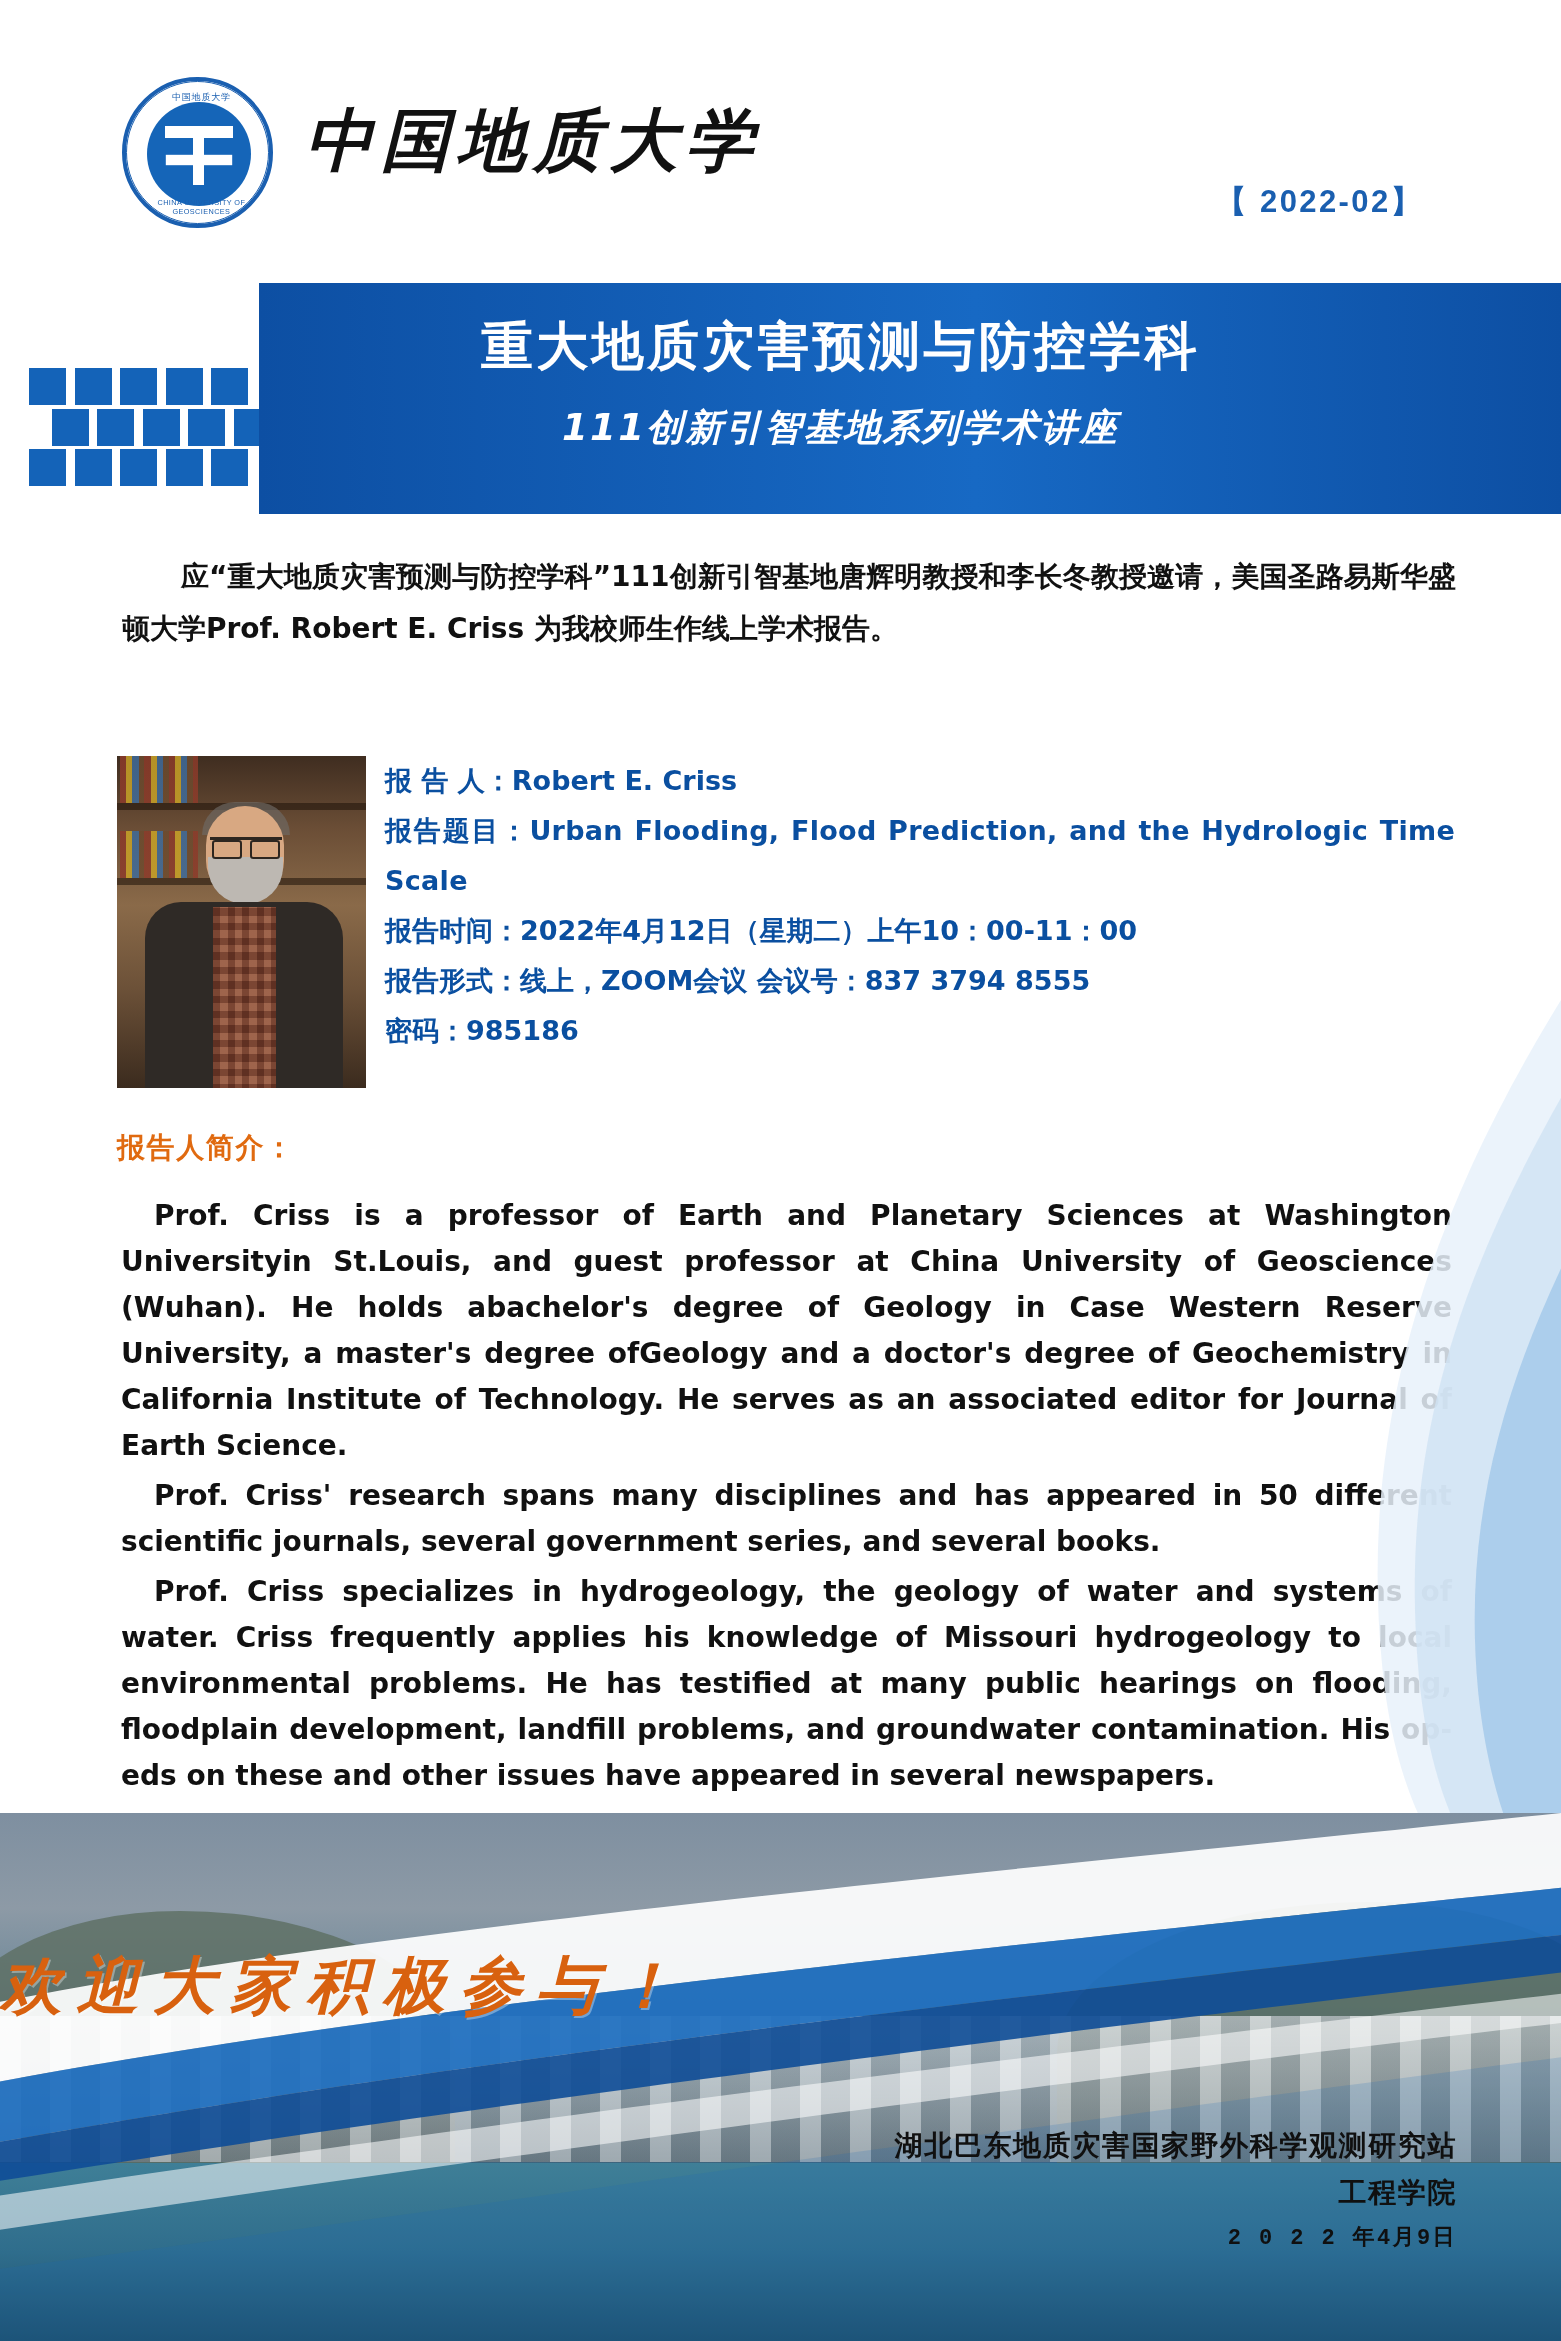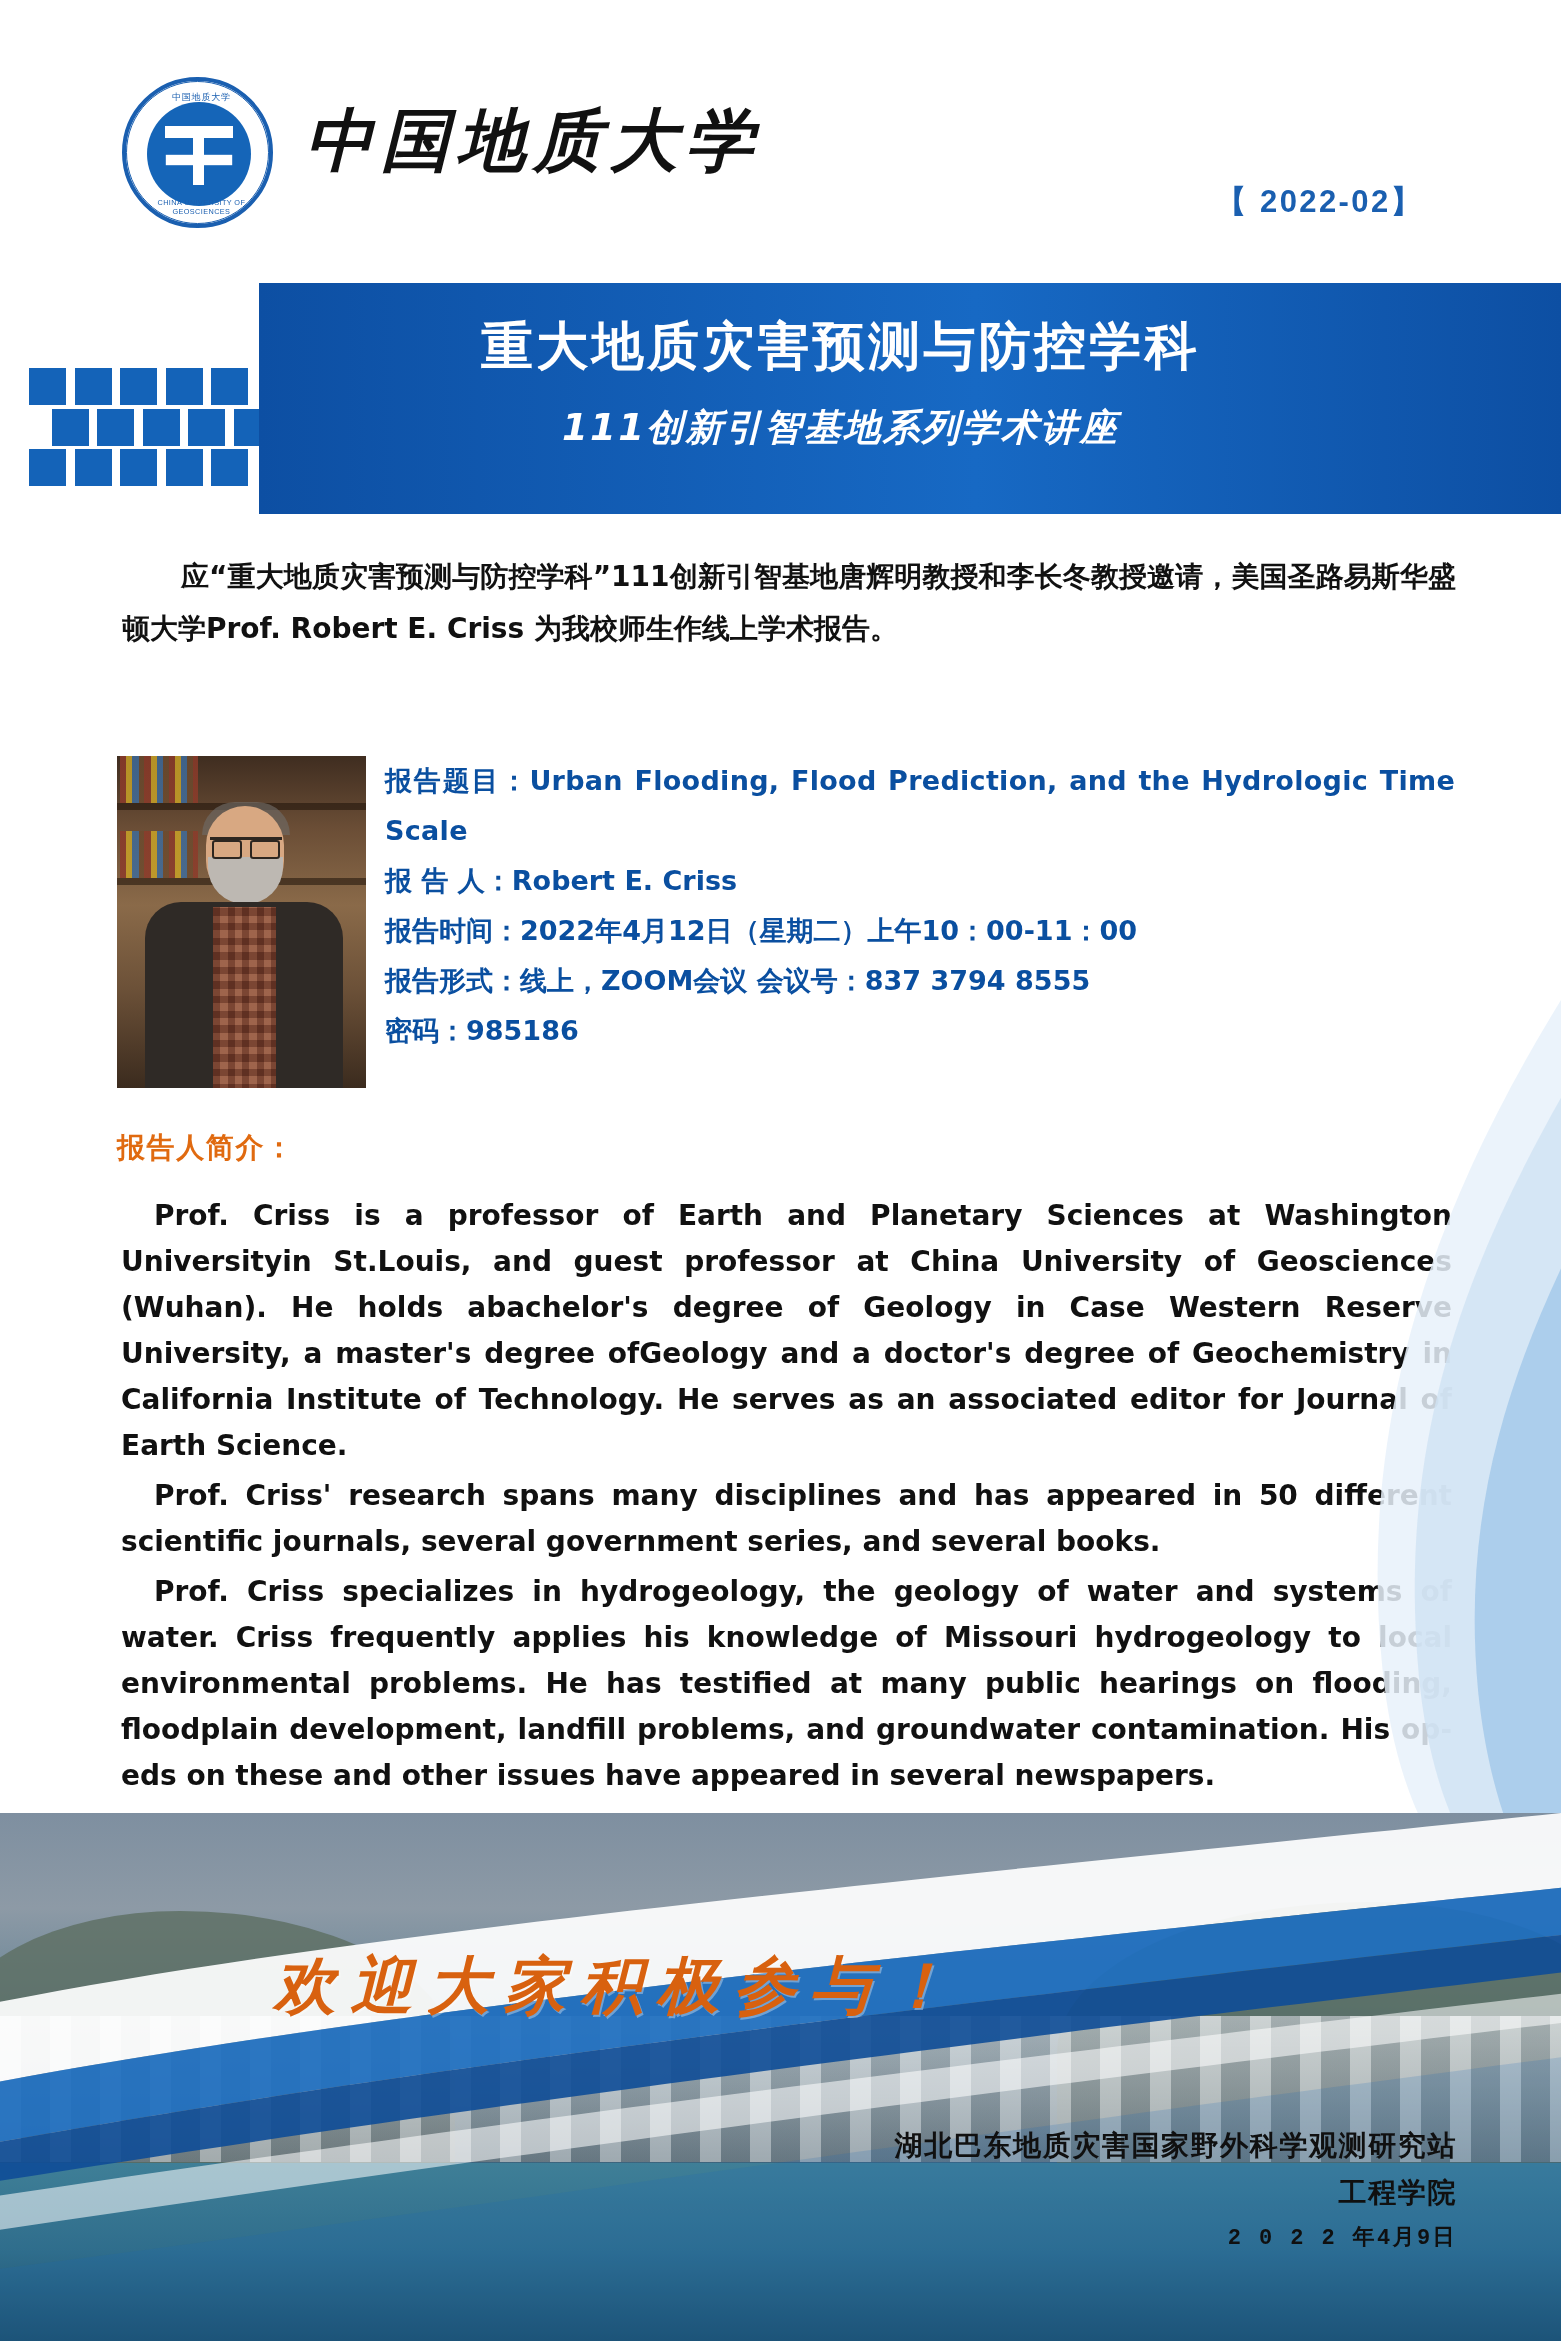--- a/index.html
+++ b/index.html
@@ -355,21 +355,21 @@
     right: 0; top: 1000px;
     width: 585px; height: 960px;
     pointer-events: none;
   }
 
   
   #welcome-text {
     position: absolute;
     left: 0; top: 1944px;
     width: 1237px;
-    text-align: center;
+    text-align: left;
     font-family: "DejaVu Serif", serif;
     font-style: italic;
     font-weight: bold;
     font-size: 62px;
     color: #d8610f;
     letter-spacing: 14.6px;
     text-shadow: 1.6px 1.6px 0 rgba(255,255,255,.35);
     white-space: nowrap;
   }
 
@@ -445,26 +445,26 @@
     <div class="hair"></div>
     <div class="head"></div>
     <div class="beard"></div>
     <div class="glasses"></div>
     <div class="body"></div>
     <div class="shirt"></div>
   </div>
 
   <div id="talk-details">
 
+    <div class="detail-row">
+      <span class="label">报 告 人：</span><span class="value">Robert E. Criss</span>
+    </div>
+
     <div class="detail-row" id="detail-topic">
       <span class="label">报告题目：</span><span class="value">Urban Flooding, Flood Prediction, and the Hydrologic Time Scale</span>
-    </div>
-
-    <div class="detail-row">
-      <span class="label">报 告 人：</span><span class="value">Robert E. Criss</span>
     </div>
 
     <div class="detail-row">
       <span class="label">报告时间：</span><span class="value">2022年4月12日（星期二）上午10：00-11：00</span>
     </div>
 
     <div class="detail-row">
       <span class="label">报告形式：</span><span class="value">线上，ZOOM会议 会议号：837 3794 8555</span>
     </div>
 

